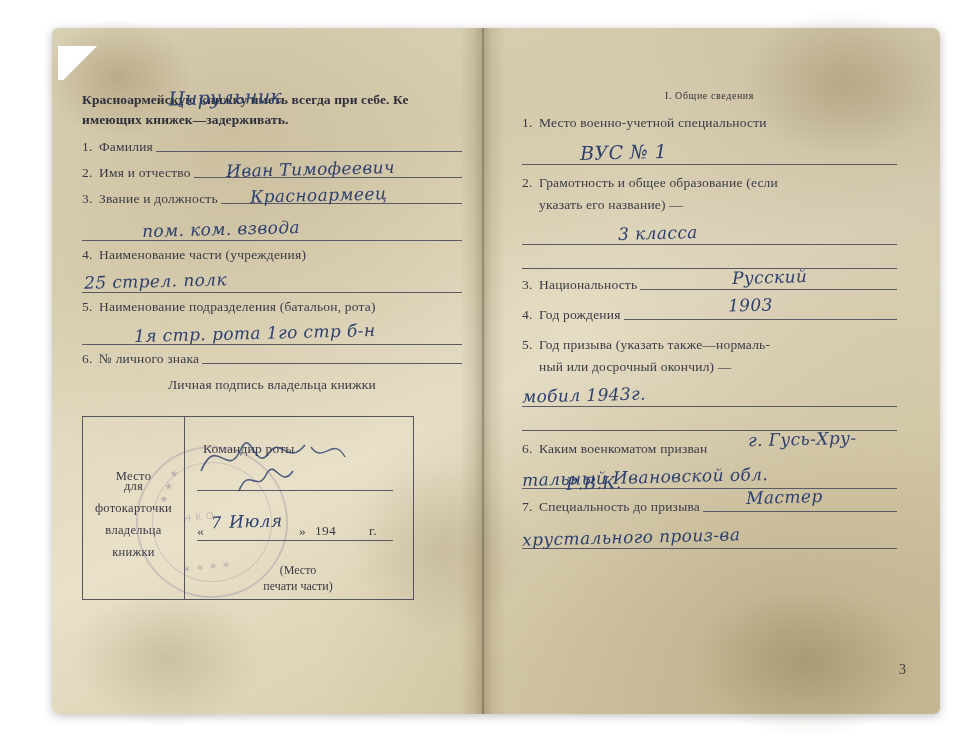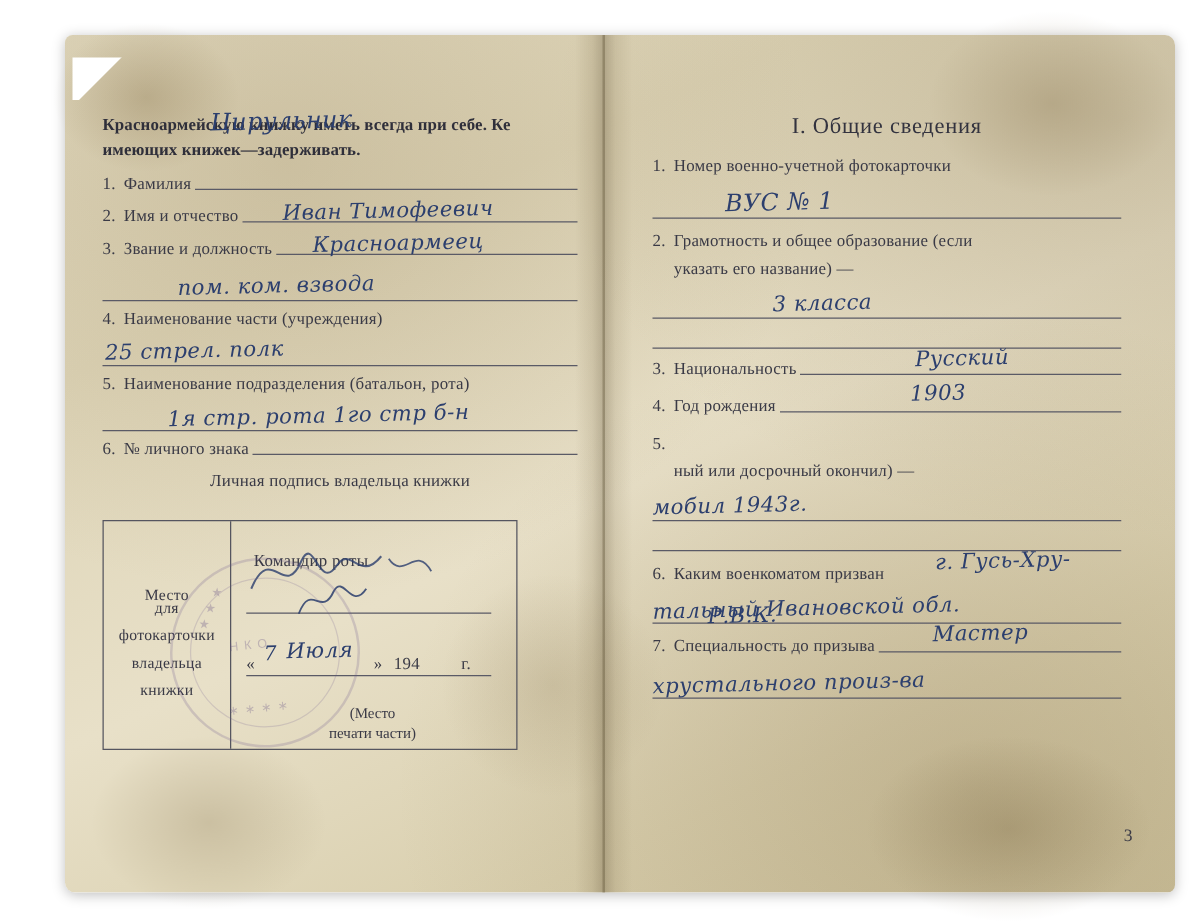--- a/index.html
+++ b/index.html
@@ -174,21 +174,21 @@
   }
   #page-number {
     position: absolute;
     right: 34px;
     bottom: 36px;
     font-size: 14px;
     color: #3a3a46;
   }
   .right-title {
     text-align: center;
-    font-size: 18px;
+    font-size: 10px;
     letter-spacing: 0.6px;
     color: #33333f;
     margin-bottom: 14px;
   }
   .indent { margin-left: 17px; }
   .mt6 { margin-top: 6px; }
   .mt10 { margin-top: 10px; }
   .mt14 { margin-top: 14px; }
   .hwline { position: relative; height: 26px; }
   .hwline .rule-under {
@@ -308,21 +308,21 @@
       <span class="stamp-text" style="left:46px;top:62px;">Н К О</span>
       <span class="stamp-text" style="left:40px;top:112px;">∗ ∗ ∗ ∗</span>
     </div>
 
     <div id="right-col" class="page-col printed">
 
       <div class="right-title">I.  Общие сведения</div>
 
       <div class="row">
         <span class="num">1.</span>
-        <span class="lbl">Номер военно-учетной фотокарточки</span>
+        <span class="lbl">Место военно-учетной специальности</span>
       </div>
       <div class="hwline mt6" style="height:28px;">
         <span class="rule-under"></span>
         <span class="hw big" style="left:58px;">ВУС № 1</span>
       </div>
 
       <div class="row mt10">
         <span class="num">2.</span>
         <span class="lbl">Грамотность и общее образование (если</span>
       </div>
@@ -342,20 +342,21 @@
 
       <div class="row" style="margin-top:14px;position:relative;">
         <span class="num">4.</span>
         <span class="lbl">Год рождения</span>
         <span class="rule"></span>
         <span class="hw hw-abs" style="left:206px;top:-12px;">1903</span>
       </div>
 
       <div class="row mt14">
         <span class="num">5.</span>
+        <span class="lbl">Год призыва (указать также—нормаль-</span>
       </div>
       <div class="indent mt6">ный или досрочный окончил) —</div>
       <div class="hwline mt6" style="height:26px;">
         <span class="rule-under"></span>
         <span class="hw" style="left:0px;">мобил 1943г.</span>
       </div>
       <div class="fullrule" style="margin-top:22px;"></div>
 
       <div class="row" style="margin-top:10px;position:relative;">
         <span class="num">6.</span>

